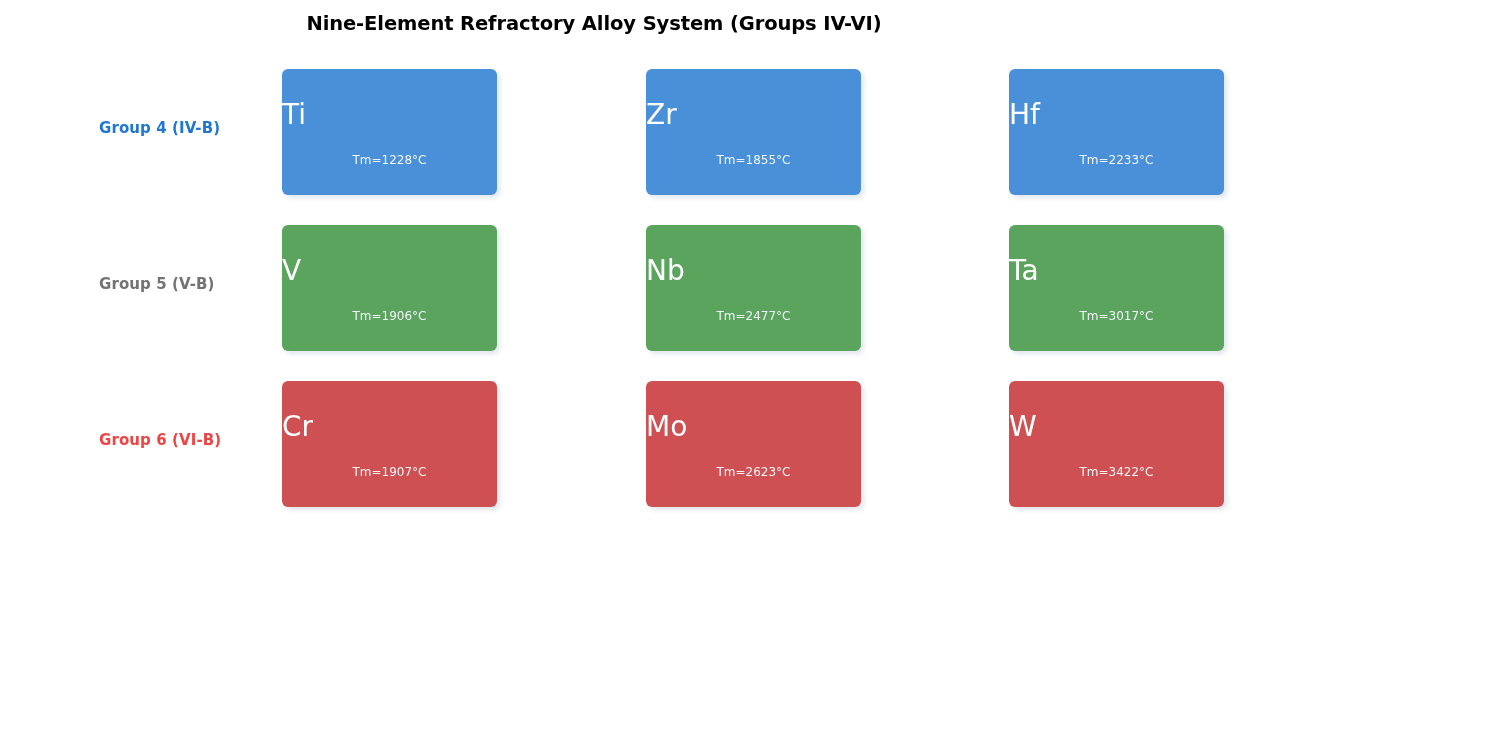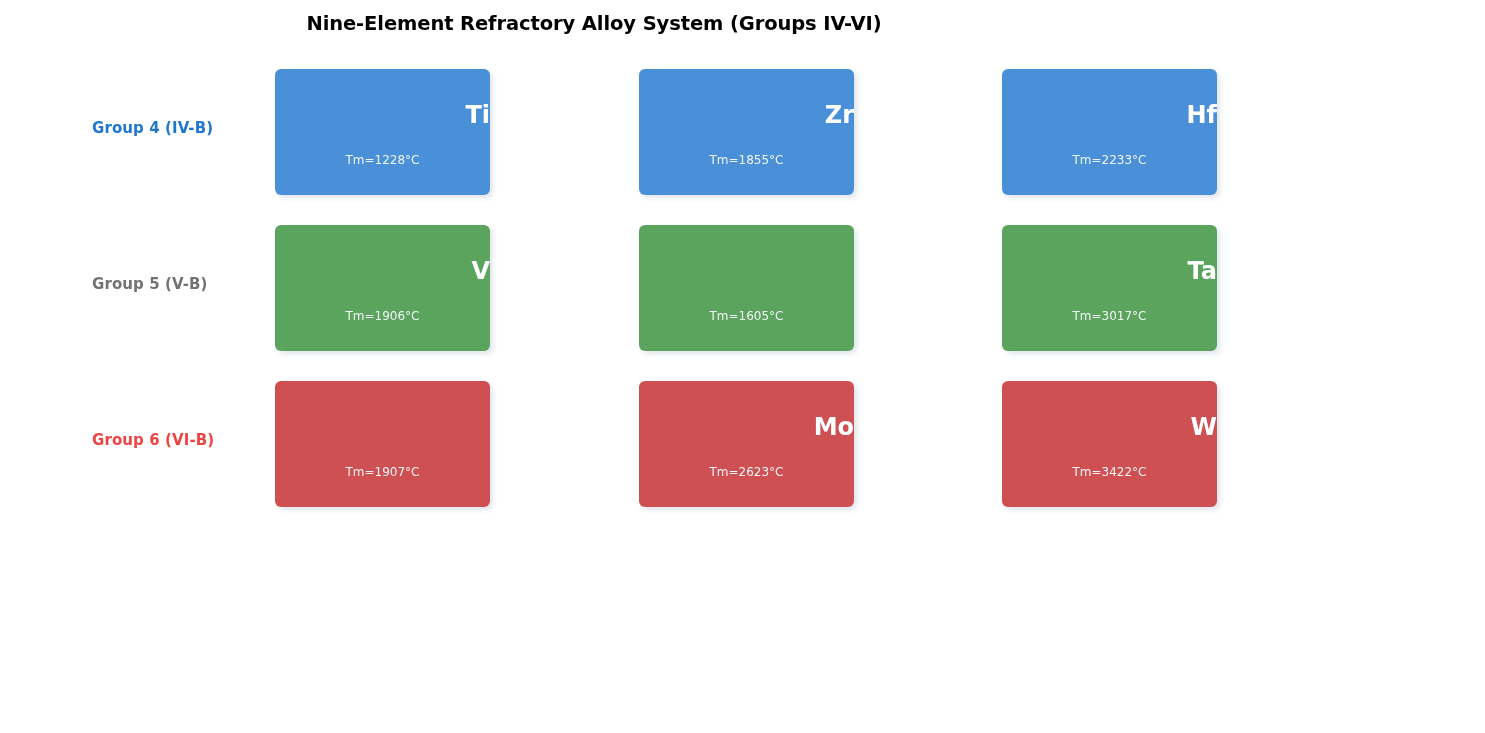--- a/index.html
+++ b/index.html
@@ -37,21 +37,21 @@
   #diagram {
     position: absolute;
     left: 0;
     top: 0;
     width: 1485px;
     height: 733px;
   }
 
   .group-row {
     position: absolute;
-    left: 4px;
+    left: 11px;
     width: 1467px;
     height: 126px;
   }
   .group-row.row-0 { top: 69px; }
   .group-row.row-1 { top: 225px; }
   .group-row.row-2 { top: 381px; }
 
   .group-label {
     position: absolute;
     left: 88px;
@@ -81,23 +81,23 @@
 
   .element-card.group-4 { background: #4a90d9; }
   .element-card.group-5 { background: #5aa45e; }
   .element-card.group-6 { background: #cf5053; }
 
   .element-symbol {
     position: absolute;
     left: 0;
     top: 34px;
     width: 215px;
-    text-align: right;
-    font-size: 24px;
-    font-weight: bold;
+    text-align: left;
+    font-size: 28px;
+    font-weight: normal;
     color: #ffffff;
     line-height: 24px;
   }
   .element-tm {
     position: absolute;
     left: 0;
     top: 84px;
     width: 215px;
     text-align: center;
     font-size: 12px;
@@ -136,33 +136,35 @@
 
   <div class="group-row row-1">
     <div class="group-label g5">Group 5 (V-B)</div>
 
     <div class="element-card group-5 col-0">
       <div class="element-symbol">V</div>
       <div class="element-tm">Tm=1906°C</div>
     </div>
 
     <div class="element-card group-5 col-1">
-      <div class="element-tm">Tm=1605°C</div>
+      <div class="element-symbol">Nb</div>
+      <div class="element-tm">Tm=2477°C</div>
     </div>
 
     <div class="element-card group-5 col-2">
       <div class="element-symbol">Ta</div>
       <div class="element-tm">Tm=3017°C</div>
     </div>
   </div>
 
   <div class="group-row row-2">
     <div class="group-label g6">Group 6 (VI-B)</div>
 
     <div class="element-card group-6 col-0">
+      <div class="element-symbol">Cr</div>
       <div class="element-tm">Tm=1907°C</div>
     </div>
 
     <div class="element-card group-6 col-1">
       <div class="element-symbol">Mo</div>
       <div class="element-tm">Tm=2623°C</div>
     </div>
 
     <div class="element-card group-6 col-2">
       <div class="element-symbol">W</div>

